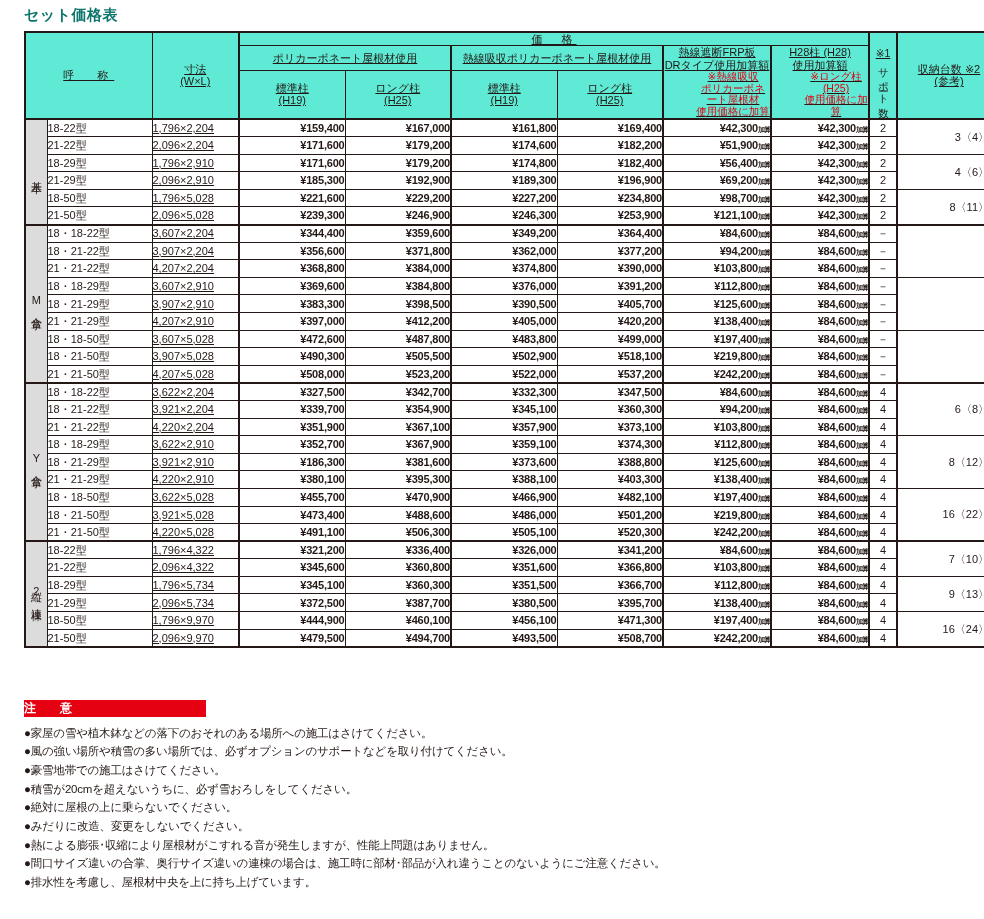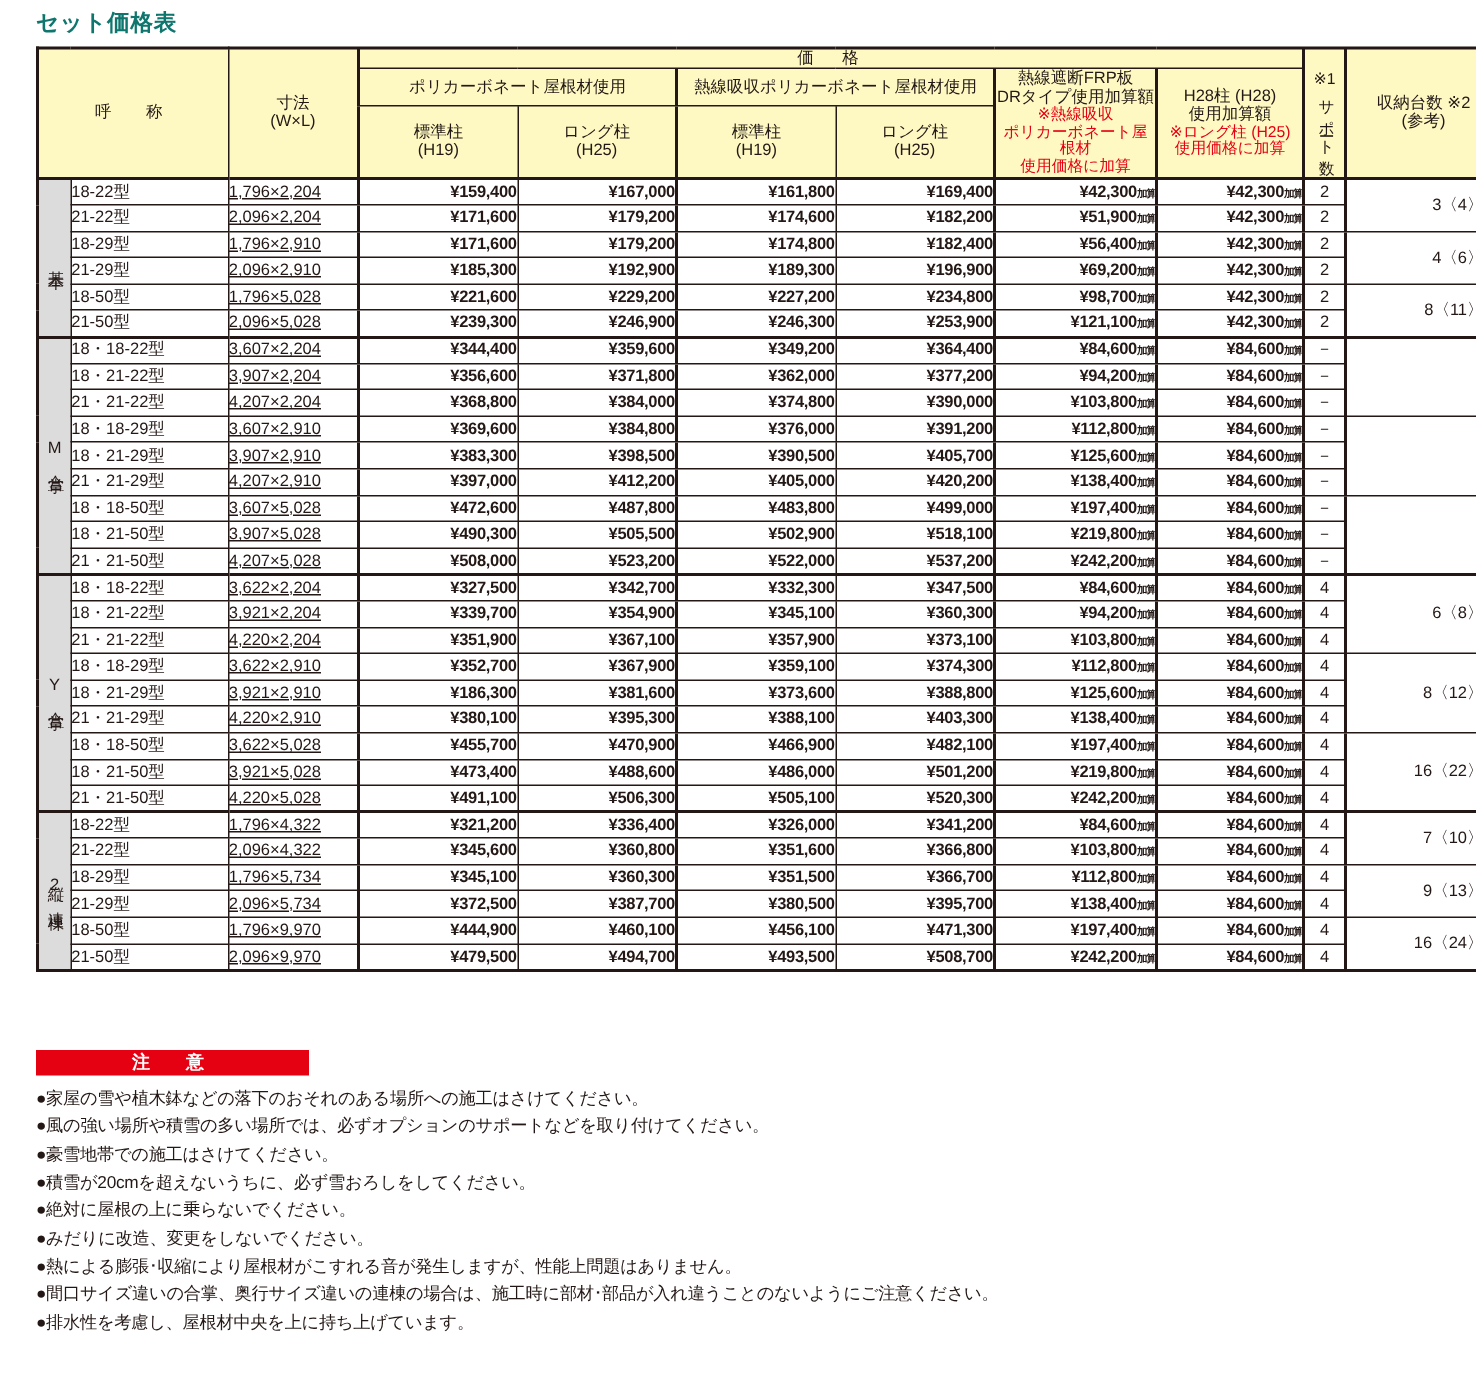--- a/index.html
+++ b/index.html
@@ -28,39 +28,40 @@
   }
   table.price th, table.price td {
     border: 1px solid #231815;
     padding: 0;
     font-size: 11px;
     line-height: 1.12;
     color: #231815;
     vertical-align: middle;
   }
   thead th {
-    background: #fef9c3;
+    background: #5eead4;
     text-align: center;
     font-weight: normal;
     padding: 2px 1px;
+    text-decoration: underline;
   }
   .hdr-big { font-size: 11.5px; letter-spacing: 4px; }
   .hdr-name { font-size: 12px; letter-spacing: 6px; }
   .hdr-2l { font-size: 11.5px; }
   .red { color: #e50012; }
   .hdr-vert {
     writing-mode: vertical-rl;
     text-orientation: upright;
     letter-spacing: 1px;
     font-size: 10.5px;
     margin: 0 auto;
     display: inline-block;
   }
   .hdr-frp { font-size: 10.5px; line-height:1.1; }
-  .hdr-frp .red { font-size: 10.5px; }
+  .hdr-frp .red { font-size: 10.5px; padding-left: 32px; }
 
   
   td.grp {
     background: #dcdcdc;
     width: 22px;
     text-align: center;
     padding: 0;
   }
   td.grp span {
     writing-mode: vertical-rl;
@@ -84,21 +85,21 @@
   .vthick-l { border-left: 2px solid #231815 !important; }
 
   
   .notes { margin: 9px 0 0 24px; font-size: 11.5px; line-height: 1.55; color:#231815; letter-spacing: -0.2px;}
 
   
   .caution-block { margin: 52px 0 0 24px; }
   .caution-bar {
     width: 182px; height: 17px; background:#e50012;
     color:#ffffff; font-size: 12px; font-weight: bold;
-    letter-spacing: 6px; text-align: center; line-height: 17px;
+    letter-spacing: 6px; line-height: 17px;
   }
   .caution-list { margin-top: 7px; font-size: 11.5px; line-height: 1.62; color: #231815; letter-spacing:-0.2px; }
   .caution-list div { white-space: nowrap; }
 </style>
 </head>
 <body>
 
 <div class="page">
 
   <div class="page-title">セット価格表</div>

